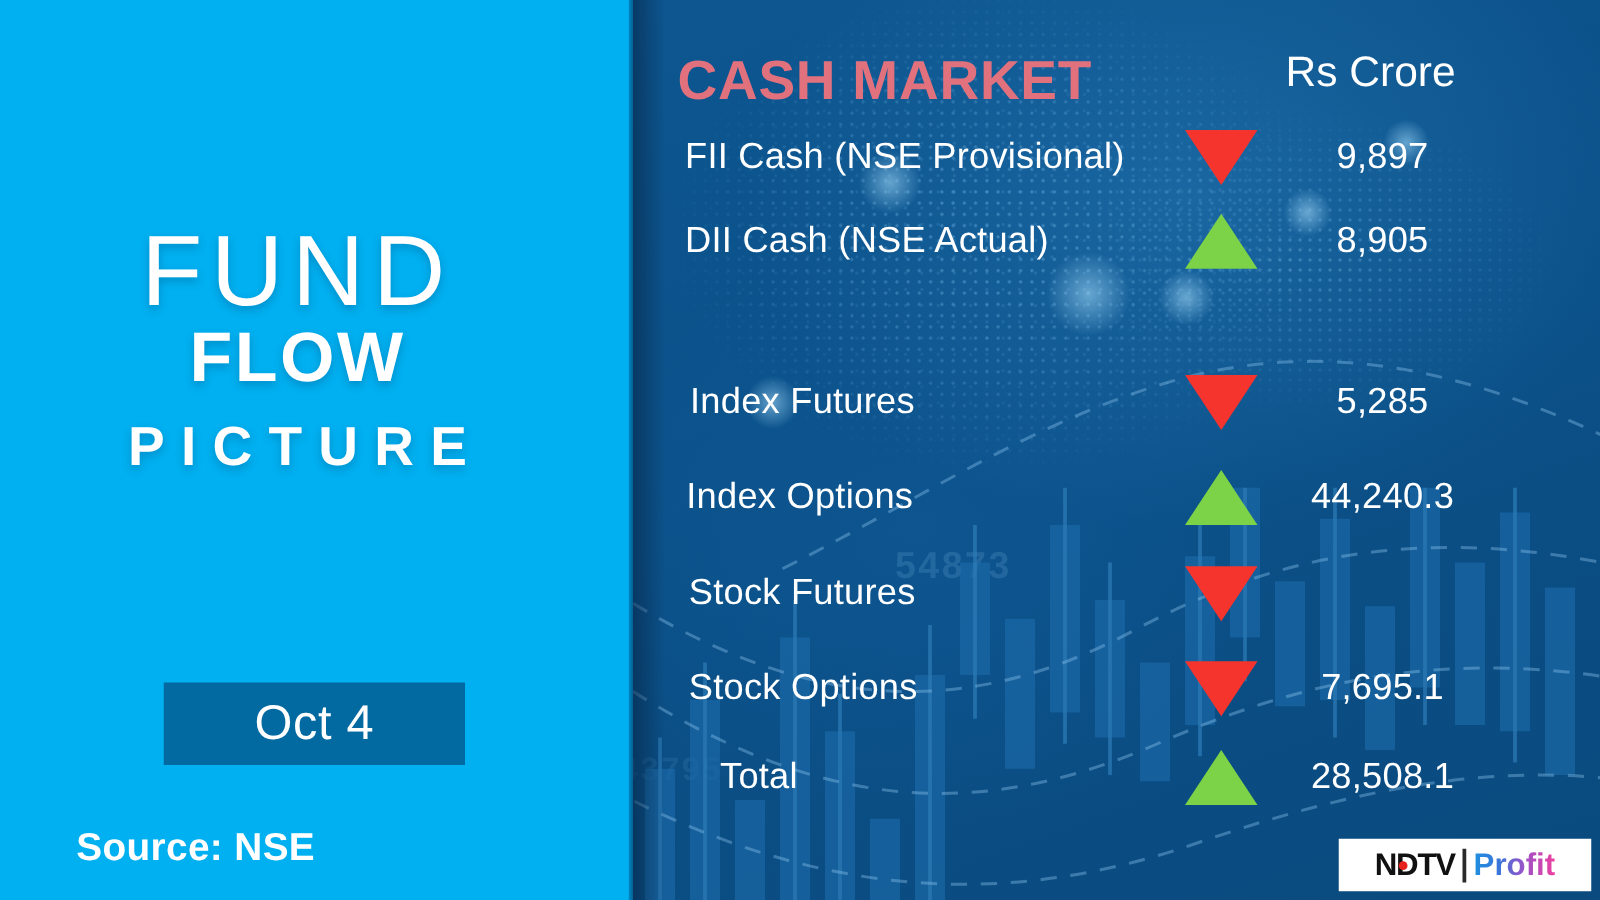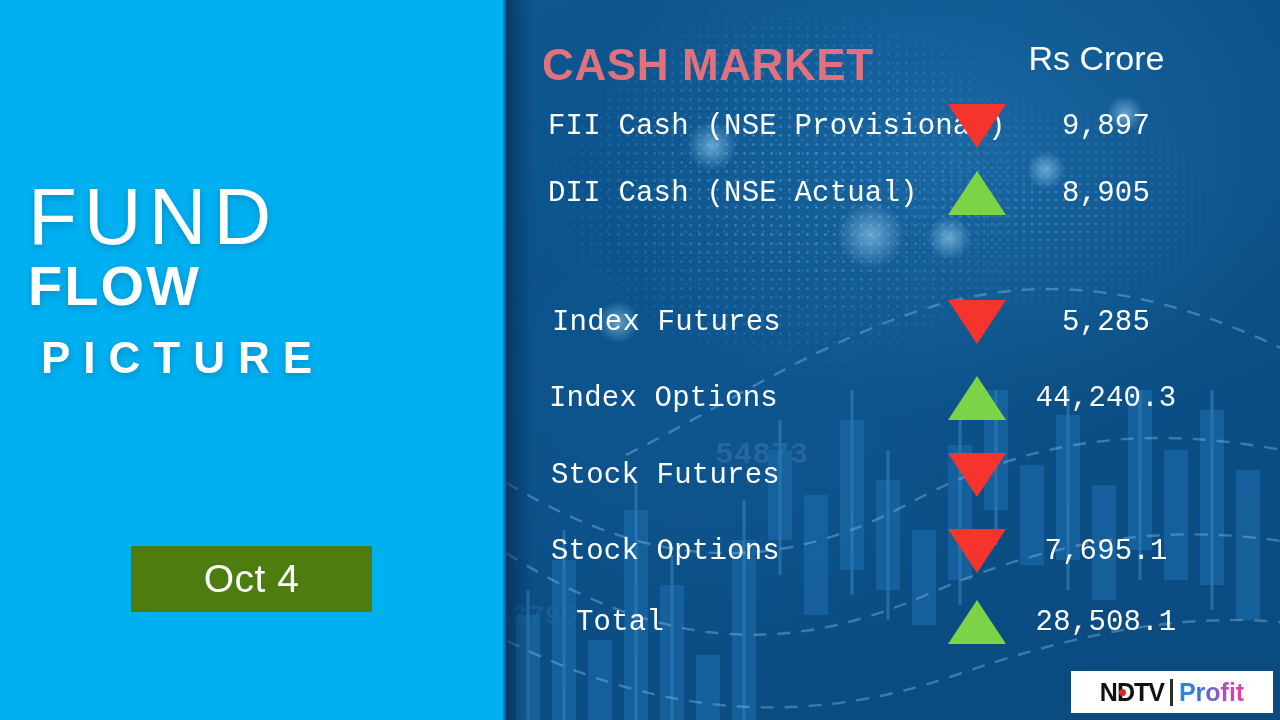--- a/index.html
+++ b/index.html
@@ -15,41 +15,41 @@
   .left-panel{
     position:absolute; left:0; top:0; width:506px; height:720px;
     background:#00b0f0;
     z-index:5;
   }
   .left-panel:after{
     content:""; position:absolute; right:0; top:0; width:3px; height:100%;
     background:linear-gradient(90deg,rgba(0,60,110,.35),rgba(0,40,80,.55));
   }
   .title-block{
-    position:absolute; left:0; top:178px; width:448px; padding-left:28px;
+    position:absolute; left:0; top:178px; width:448px; text-align:center;padding-left:28px;
   }
   .t-fund{
     font-size:80px; font-weight:300; color:#ffffff; line-height:.98;
     letter-spacing:7px; text-shadow:0 3px 7px rgba(0,60,110,.30);
     font-family:"Liberation Sans", sans-serif;
   }
   .t-flow{
     font-size:56px; font-weight:bold; color:#ffffff; line-height:1.0;
     letter-spacing:2px; text-shadow:0 3px 7px rgba(0,60,110,.30);
     margin-top:2px;
   }
   .t-picture{
     font-size:44px; font-weight:bold; color:#ffffff; line-height:1.1;
     letter-spacing:13px; text-indent:13px;
     text-shadow:0 3px 7px rgba(0,60,110,.30);
     margin-top:20px;
   }
   .date-badge{
     position:absolute; left:131px; top:546px; width:241px; height:66px;
-    background:#4d7c0f; display:flex; align-items:center; justify-content:center;
+    background:#0369a1; display:flex; align-items:center; justify-content:center;
   }
   .date-badge span{
     color:#ffffff; font-size:39px; font-weight:500; letter-spacing:.5px;
     font-family:"Liberation Sans", sans-serif;
   }
   .source-line{
     position:absolute; left:61px; top:660px;
     color:#ffffff; font-size:31px; font-weight:bold; letter-spacing:.3px;
   }
 
@@ -114,21 +114,21 @@
   .hdr-title{
     position:absolute; left:36px; top:40px;
     font-size:44px; font-weight:bold; color:#e2717e; letter-spacing:.6px;
   }
   .hdr-unit{
     position:absolute; left:0; top:39px; width:774px;
     text-align:center; font-size:34px; color:#ffffff; font-weight:400;
     text-indent:407px;
   }
 
-  .row{ position:absolute; left:0; width:774px; height:46px;font-family:Liberation Mono, monospace; }
+  .row{ position:absolute; left:0; width:774px; height:46px; }
   .row .label{
     position:absolute; top:50%; transform:translateY(-50%);
     font-size:29px; color:#ffffff; font-weight:400; white-space:nowrap;
     letter-spacing:.2px;
   }
   .row .arrow{
     position:absolute; left:440px; top:50%; transform:translateY(-50%);
     width:62px; height:50px; display:flex; align-items:center; justify-content:center;
   }
   .tri{ width:0; height:0; }
@@ -180,20 +180,21 @@
     <div class="title-block">
       <div class="t-fund">FUND</div>
       <div class="t-flow">FLOW</div>
       <div class="t-picture">PICTURE</div>
     </div>
 
     <div class="date-badge">
       <span>Oct 4</span>
     </div>
 
+    <div class="source-line">Source: NSE</div>
   </div>
 
   <div class="right-panel">
     <div class="dots"></div>
     <div class="dots2"></div>
     <div class="glow g1"></div>
     <div class="glow g2"></div>
     <div class="glow g3"></div>
     <div class="glow g4"></div>
     <div class="glow g5"></div>

